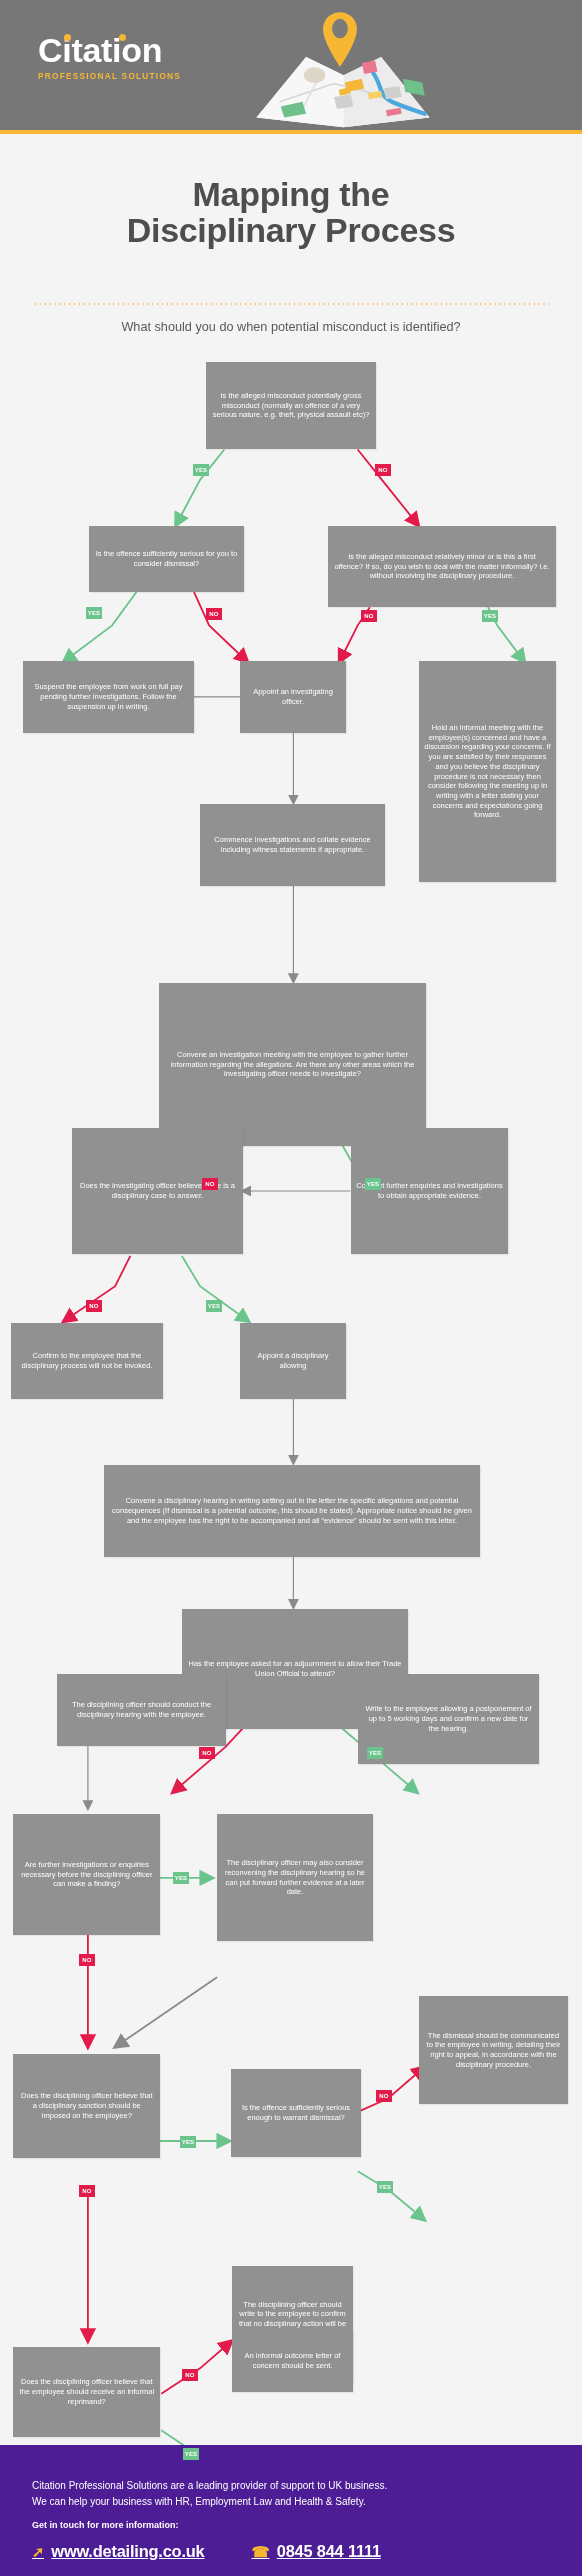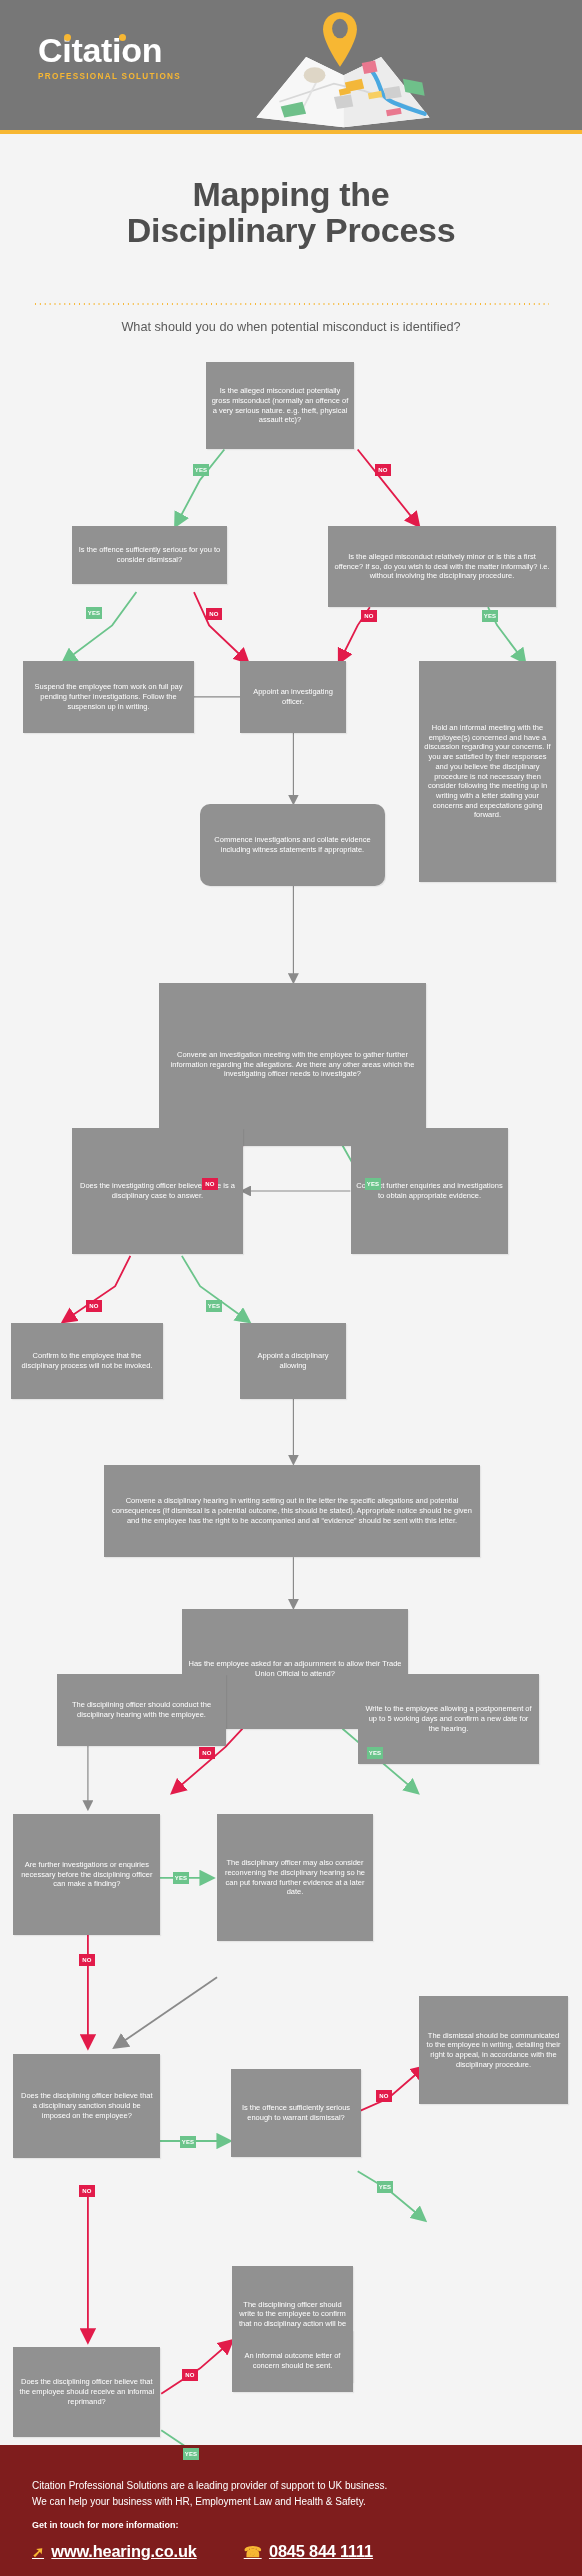--- a/index.html
+++ b/index.html
@@ -123,21 +123,21 @@
   .badge.no  { background: #e21b4a; }
 
   
   .wires { position: absolute; left: 0; top: 0; width: 582px; height: 2576px; }
 
   
   .footer {
     position: absolute;
     left: 0; top: 2445px;
     width: 582px; height: 131px;
-    background: #7f1d1d;
+    background: #4c1d95;
     text-decoration: underline;
   }
   .footer-copy {
     position: absolute;
     left: 32px; top: 33px;
     width: 522px;
     color: #ffffff;
     font-size: 10px;
     line-height: 16px;
   }
@@ -283,31 +283,31 @@
 
     <path d="M590,3580 L640,3610 L700,3660" stroke="#6bc48b" stroke-width="3" fill="none" marker-end="url(#ay)"></path>
 
     <path d="M145,3618 L145,3860" stroke="#e21b4a" stroke-width="3" fill="none" marker-end="url(#an)"></path>
 
     <path d="M266,3947 L330,3905 L382,3860" stroke="#e21b4a" stroke-width="3" fill="none" marker-end="url(#an)"></path>
 
     <path d="M266,4007 L330,4050 L382,4092" stroke="#6bc48b" stroke-width="3" fill="none" marker-end="url(#ay)"></path>
   </svg>
 
-  <div class="box" style="left:206px; top:362px; width:148px; height:87px;">
+  <div class="box" style="left:206px; top:362px; width:170px; height:87px;">
     <span>Is the alleged misconduct potentially gross misconduct (normally an offence of a very serious nature. e.g. theft, physical assault etc)?</span>
   </div>
   <div class="badge yes" style="left:193px; top:464px;">
     <span>YES</span>
   </div>
   <div class="badge no" style="left:375px; top:464px;">
     <span>NO</span>
   </div>
 
-  <div class="box" style="left:72px; top:526px; width:155px; height:58px;">
+  <div class="box" style="left:89px; top:526px; width:155px; height:66px;">
     <span>Is the offence sufficiently serious for you to consider dismissal?</span>
   </div>
   <div class="box" style="left:328px; top:526px; width:228px; height:81px;">
     <span>Is the alleged misconduct relatively minor or is this a first offence? If so, do you wish to deal with the matter informally? i.e. without involving the disciplinary procedure.</span>
   </div>
 
   <div class="badge yes" style="left:86px; top:607px;">
     <span>YES</span>
   </div>
   <div class="badge no" style="left:206px; top:608px;">
@@ -323,21 +323,21 @@
   <div class="box" style="left:23px; top:661px; width:171px; height:72px;">
     <span>Suspend the employee from work on full pay pending further investigations. Follow the suspension up in writing.</span>
   </div>
   <div class="box" style="left:240px; top:661px; width:106px; height:72px;">
     <span>Appoint an investigating officer.</span>
   </div>
   <div class="box" style="left:419px; top:661px; width:137px; height:221px;">
     <span>Hold an informal meeting with the employee(s) concerned and have a discussion regarding your concerns. If you are satisfied by their responses and you believe the disciplinary procedure is not necessary then consider following the meeting up in writing with a letter stating your concerns and expectations going forward.</span>
   </div>
 
-  <div class="box" style="left:200px; top:804px; width:185px; height:82px;border-radius:10px;">
+  <div class="box" style="left:200px; top:804px; width:185px; height:82px;">
     <span>Commence investigations and collate evidence including witness statements if appropriate.</span>
   </div>
 
   <div class="box" style="left:159px; top:983px; width:267px; height:163px;">
     <span>Convene an investigation meeting with the employee to gather further information regarding the allegations. Are there any other areas which the investigating officer needs to investigate?</span>
   </div>
   <div class="badge no" style="left:202px; top:1178px;">
     <span>NO</span>
   </div>
   <div class="badge yes" style="left:365px; top:1178px;">
@@ -443,21 +443,21 @@
 
   <div class="footer">
     <div class="footer-copy">
       <div>Citation Professional Solutions are a leading provider of support to UK business.</div>
       <div>We can help your business with HR, Employment Law and Health &amp; Safety.</div>
     </div>
     <div class="footer-cta">Get in touch for more information:</div>
     <div class="footer-links">
       <a class="f-link" href="#">
         <span class="ficon">➚</span>
-        <span>www.hearing.co.uk</span>
+        <span>www.detailing.co.uk</span>
       </a>
       <span class="gap"></span>
       <a class="f-link" href="#">
         <span class="ficon">☎</span>
         <span>0845 844 1111</span>
       </a>
     </div>
   </div>
 
 </div>

